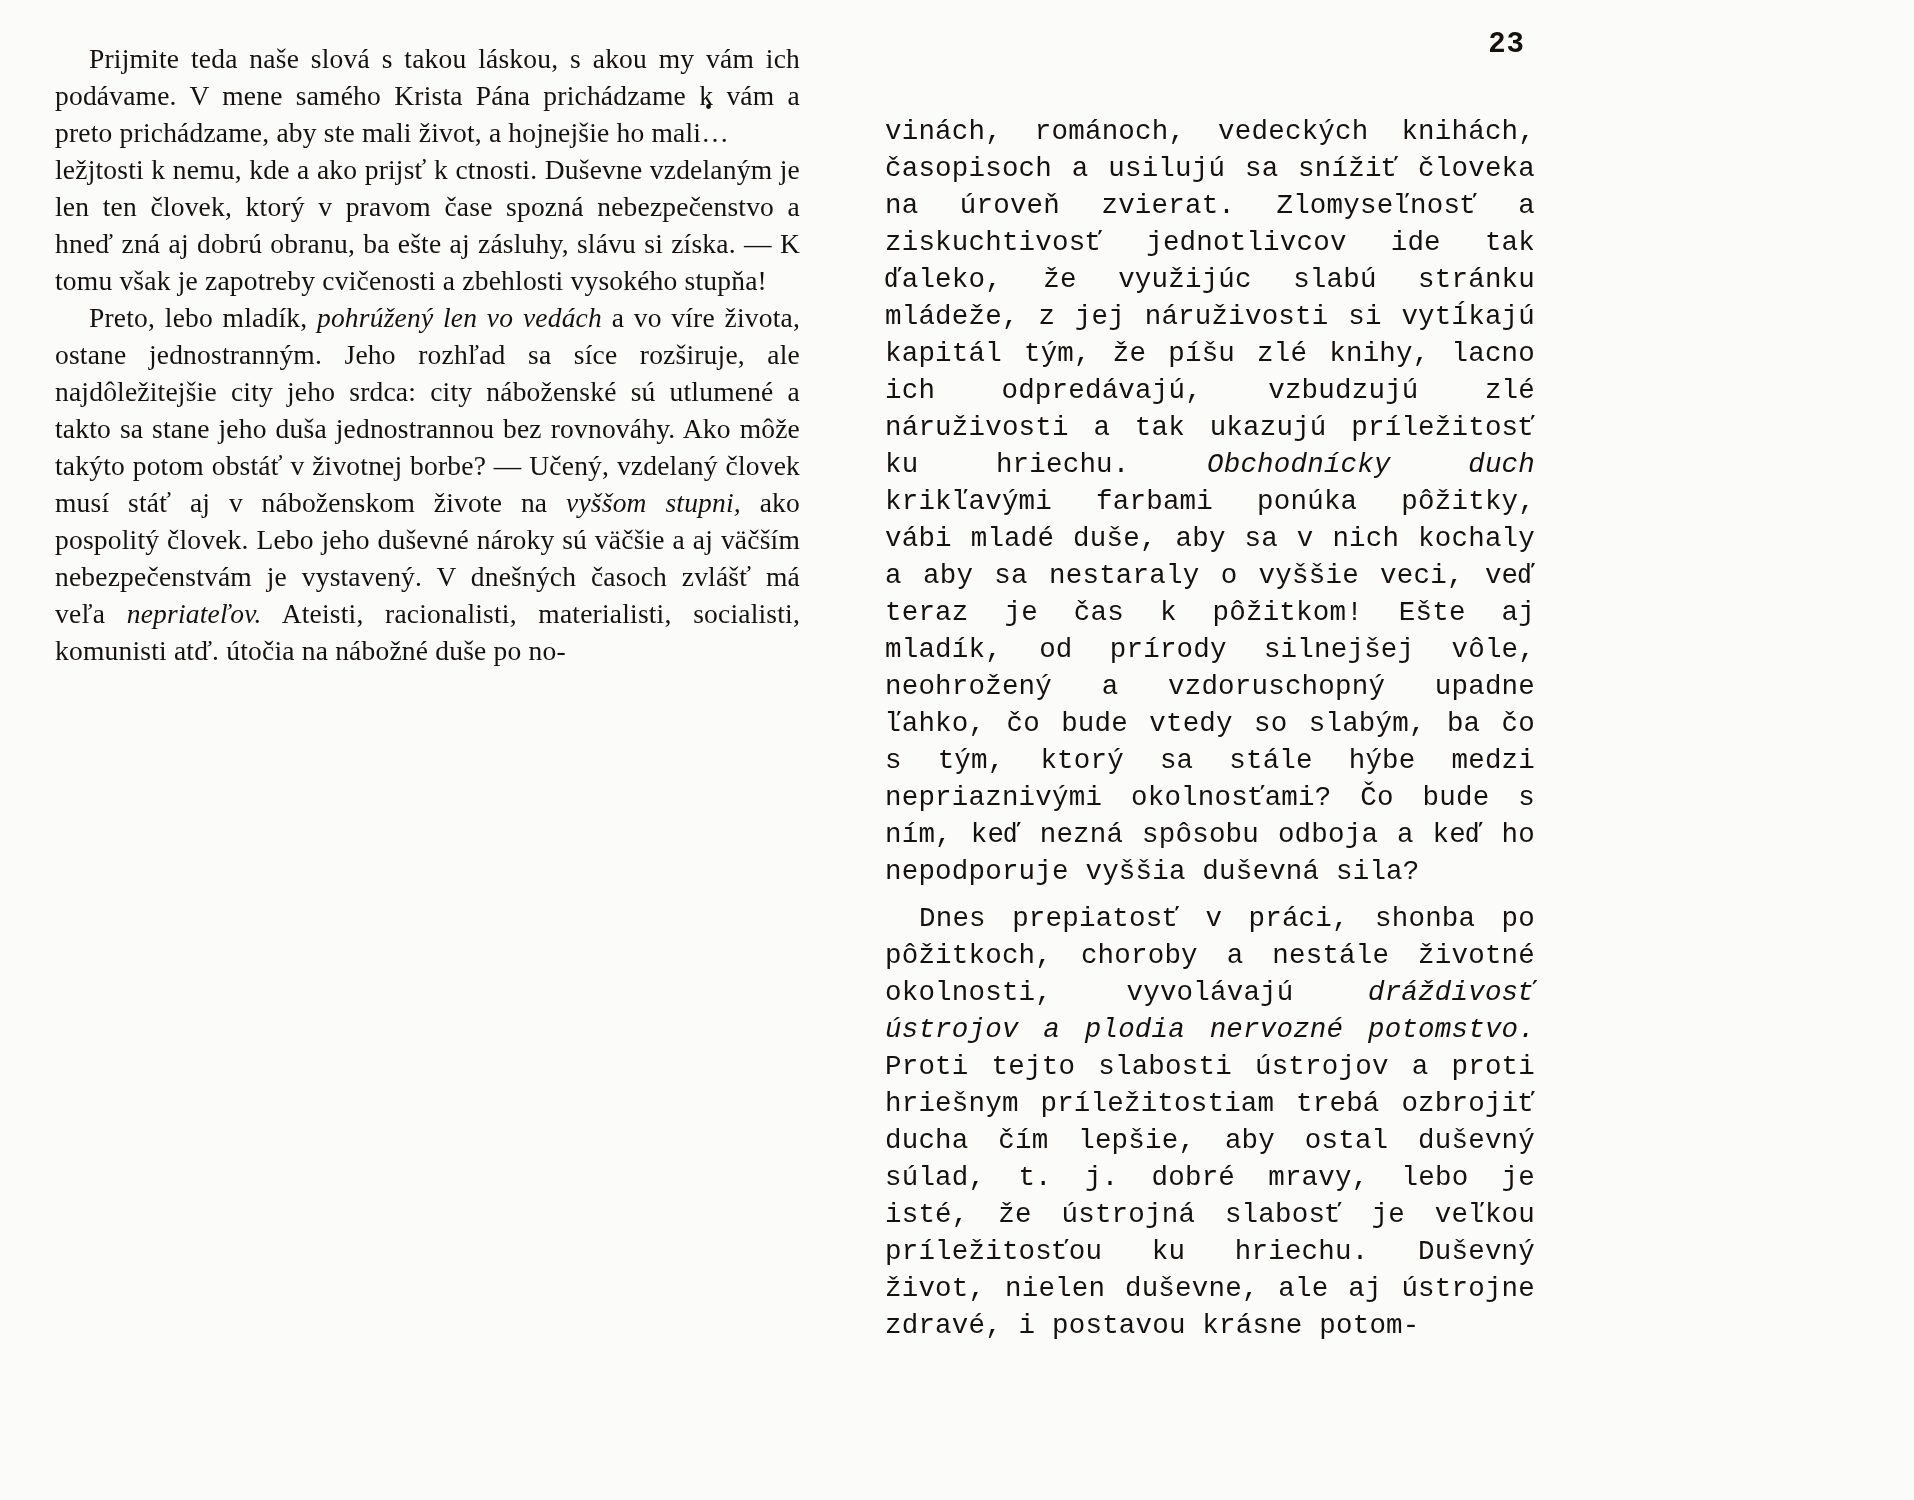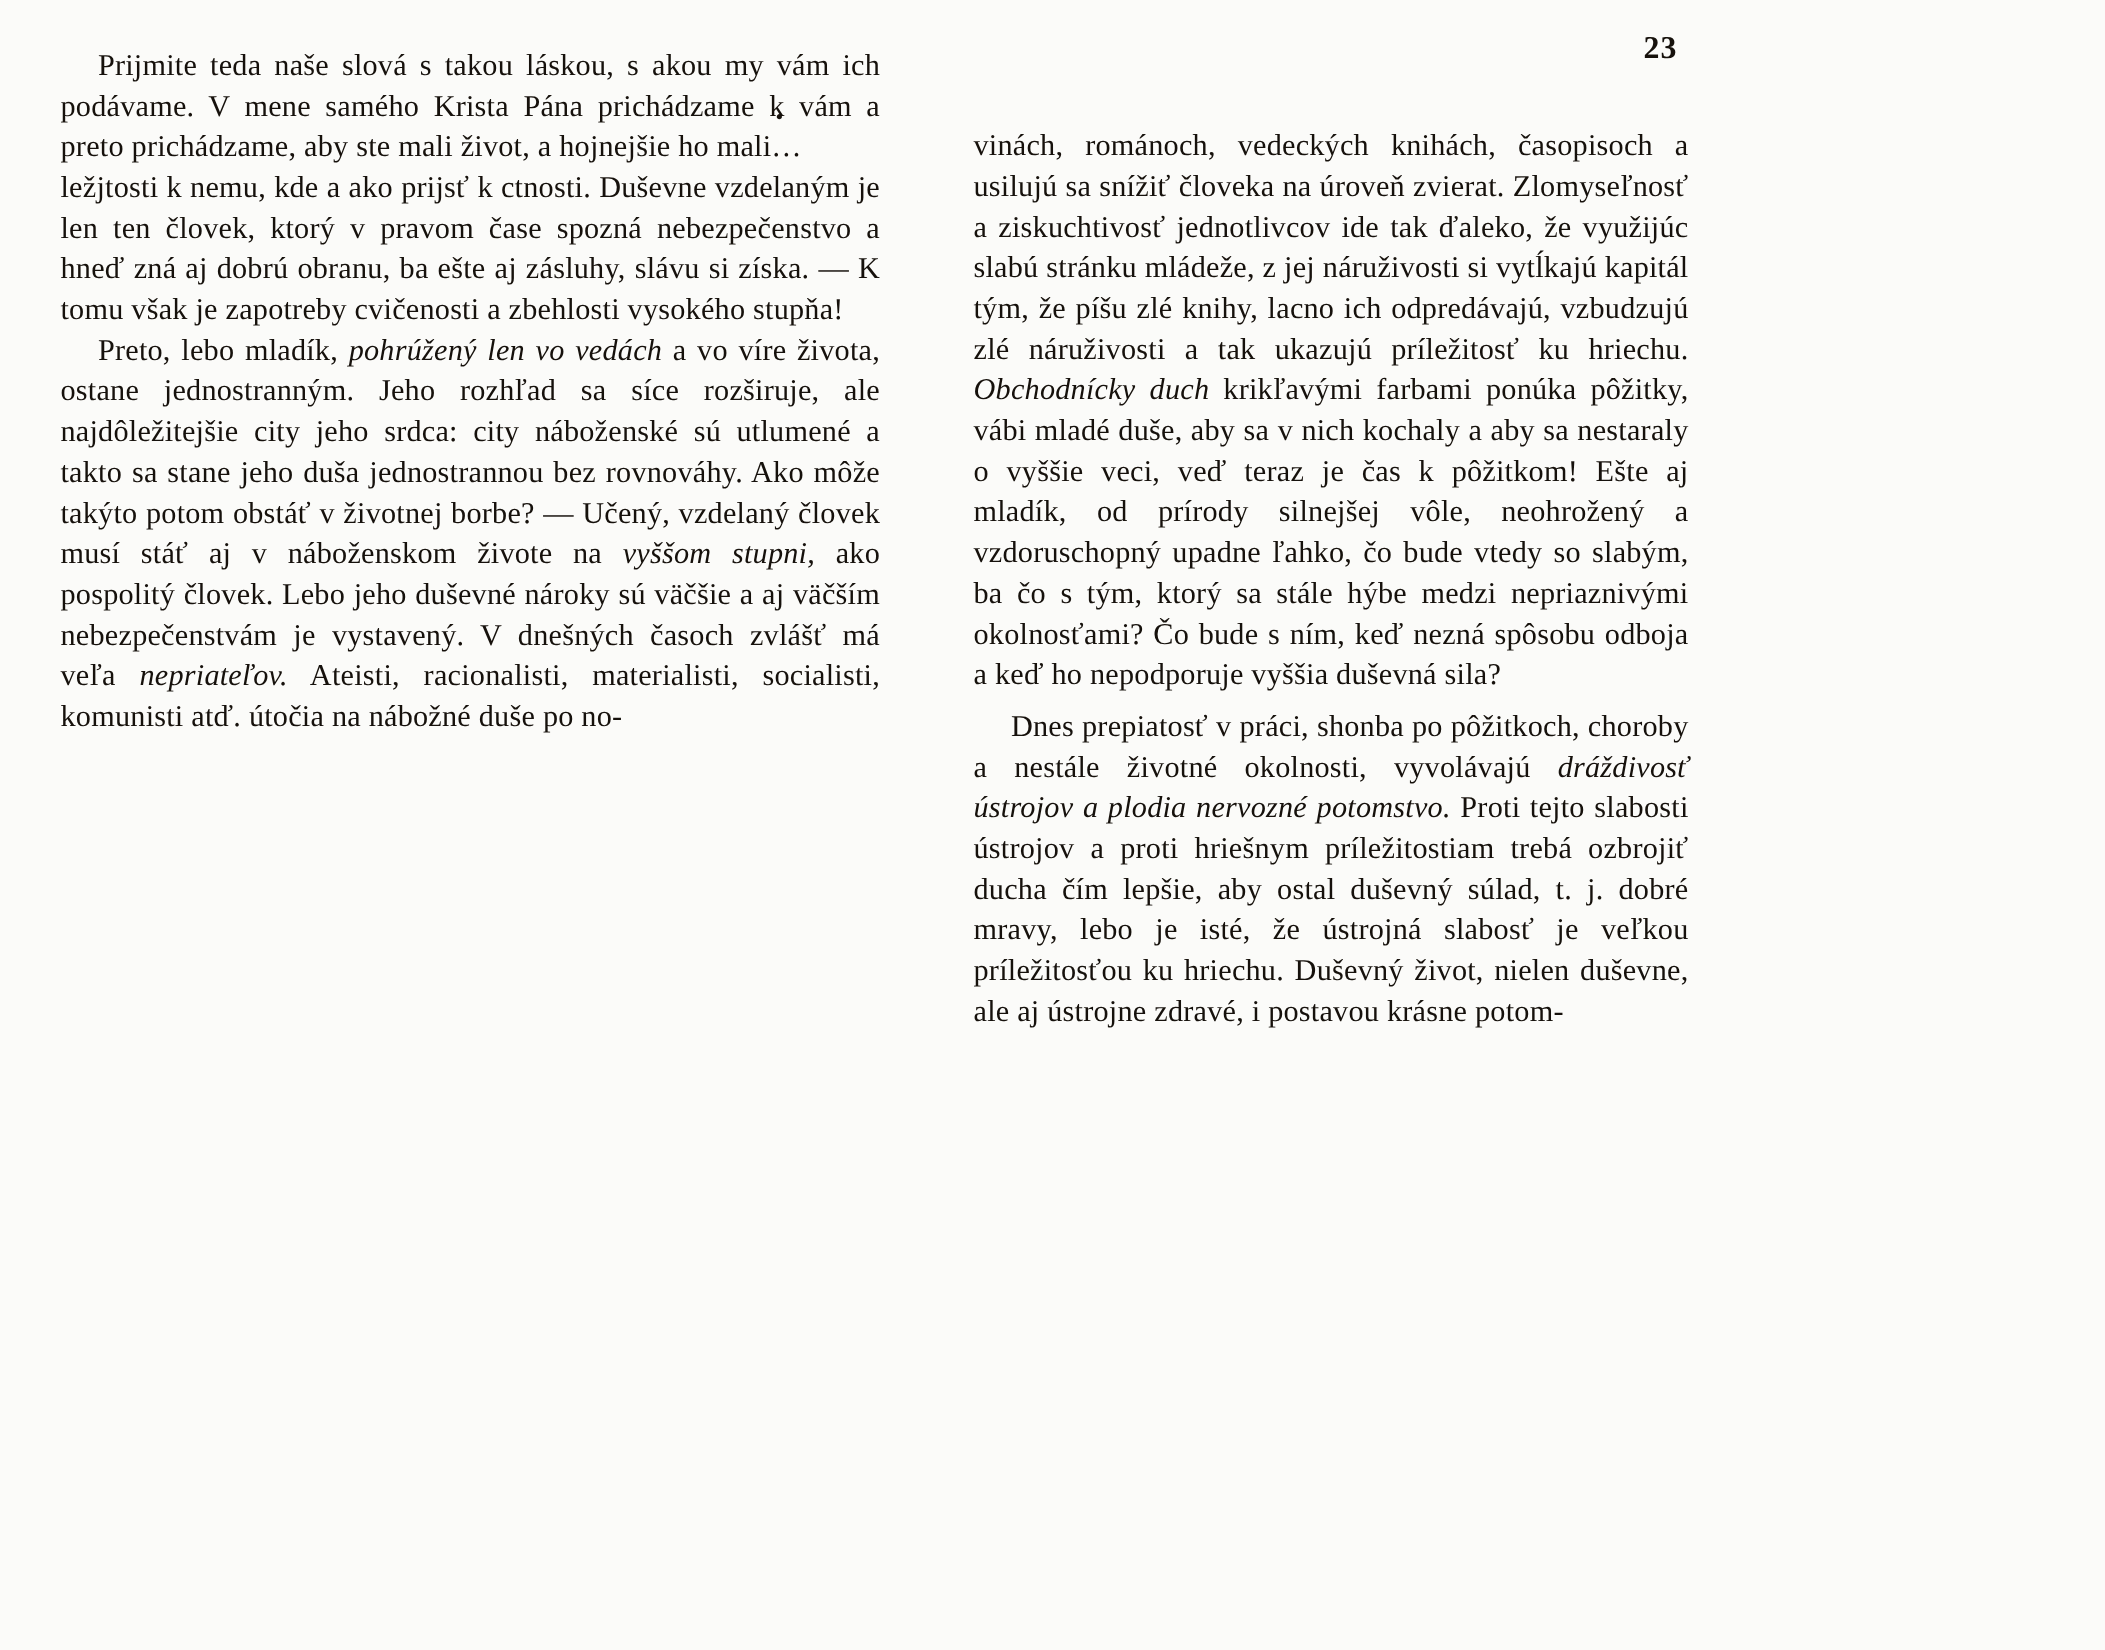--- a/index.html
+++ b/index.html
@@ -26,20 +26,21 @@
     box-sizing: border-box;
     position: relative;
   }
   .page-left {
     width: 800px;
     padding: 40px 0 0 55px;
   }
   .page-right {
     width: 1114px;
     padding: 28px 379px 0 85px;
+    font-family: Liberation Mono, monospace;
   }
   .page-number {
     font-weight: bold;
     font-size: 29px;
     letter-spacing: 1px;
   }
   .page-left .page-number {
     text-align: left;
     margin: 14px 0 28px 0;
   }

